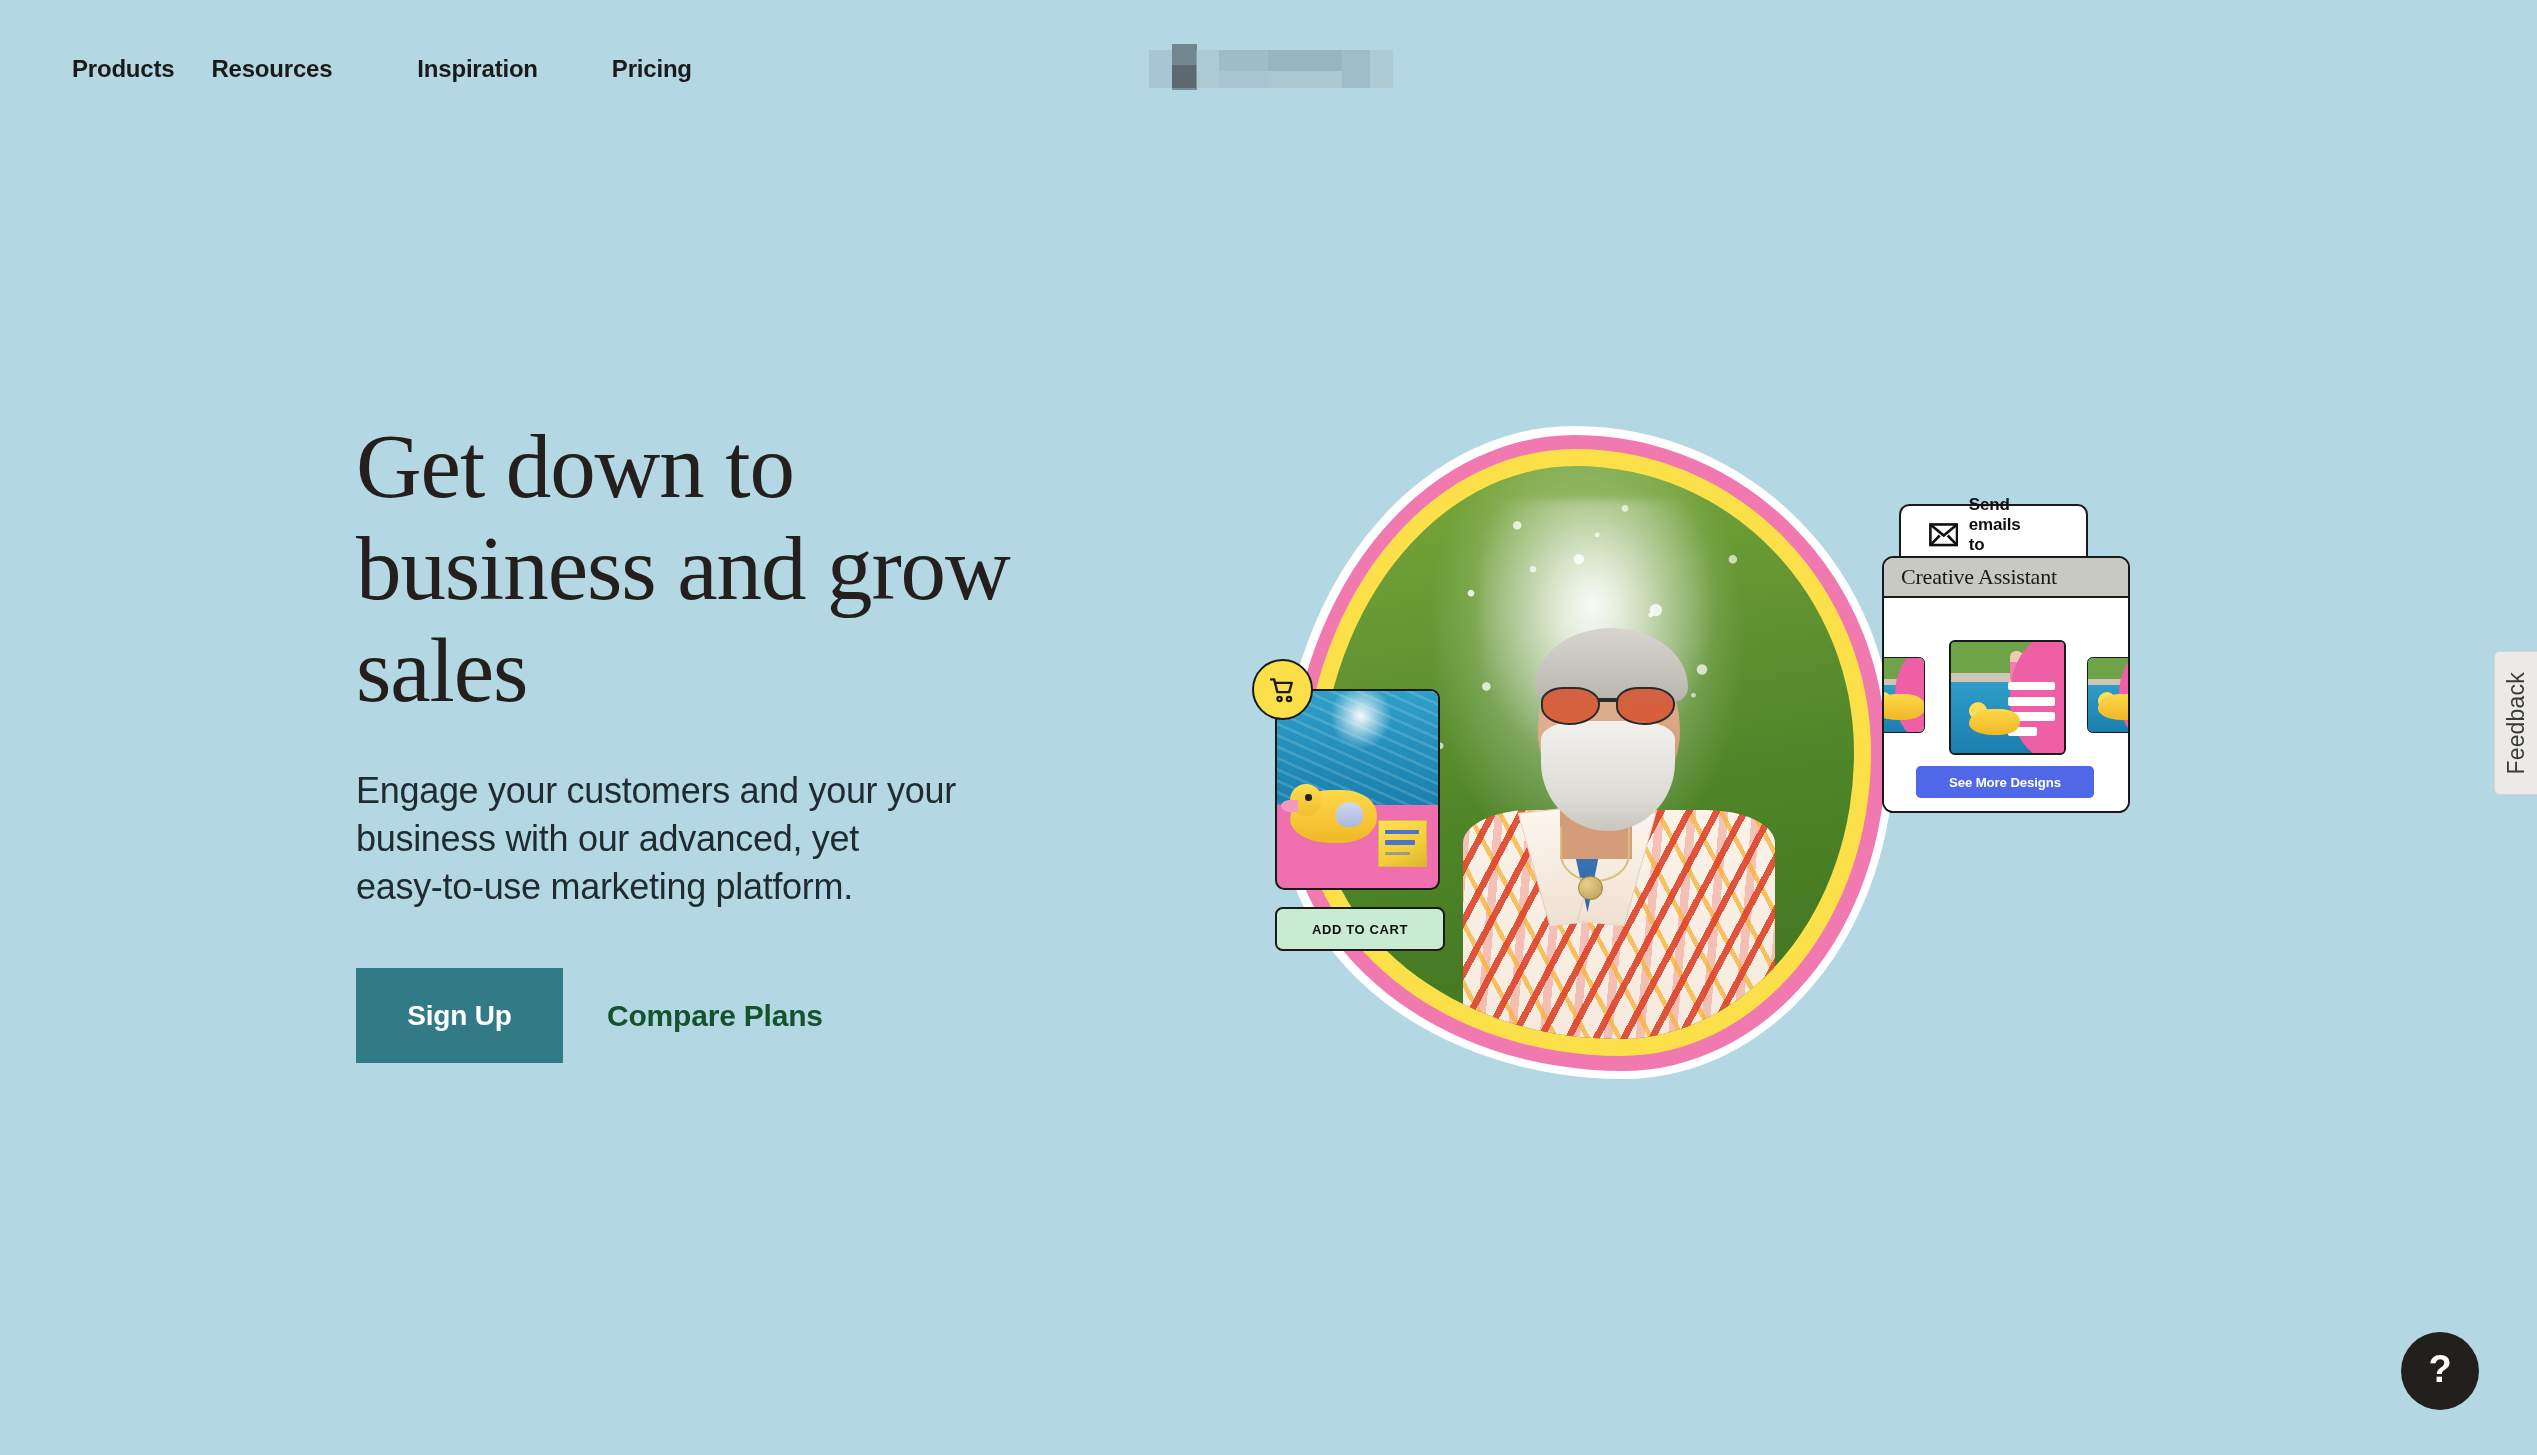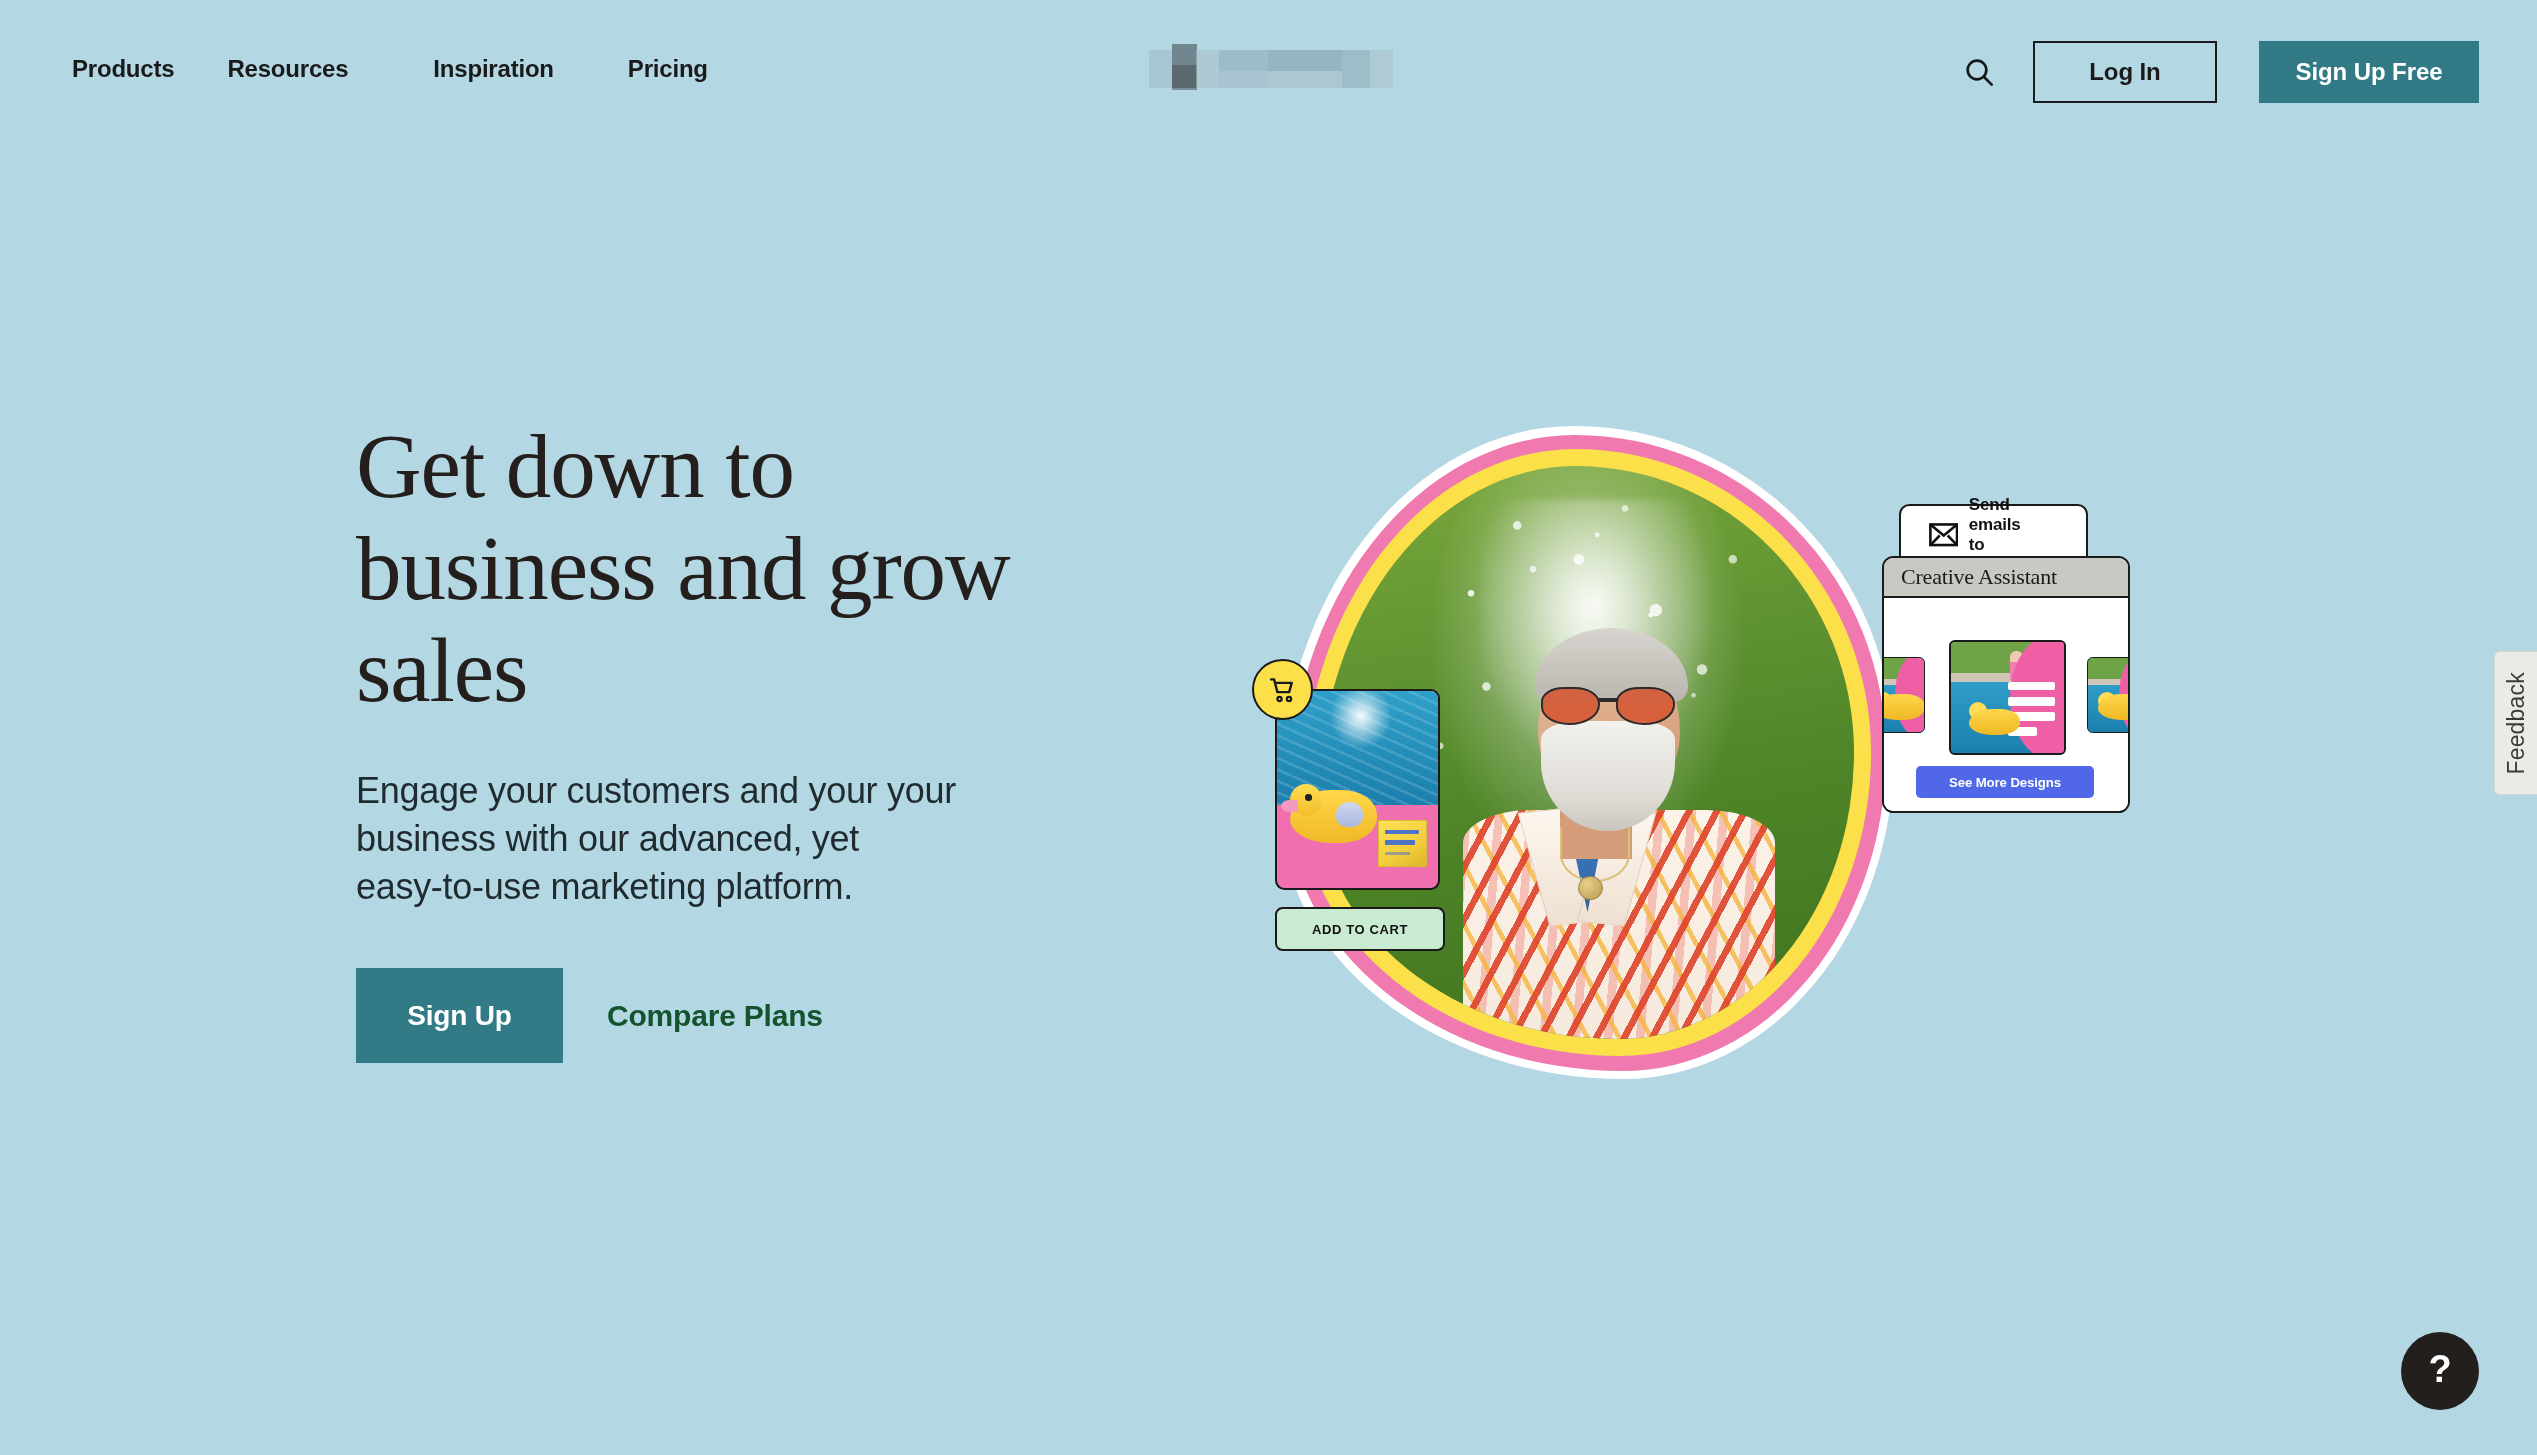--- a/index.html
+++ b/index.html
@@ -32,21 +32,21 @@
     gap: 0;
   }
   .nav-item {
     font-size: 24px;
     font-weight: bold;
     color: #1a1a1a;
     letter-spacing: -0.2px;
     cursor: pointer;
     white-space: nowrap;
   }
-  .nav-item.n0 { margin-right: 53px; }
+  .nav-item.n0 { margin-right: 37px; }
   .nav-item.n1 { margin-right: 85px; }
   .nav-item.n2 { margin-right: 74px; }
 
   .logo {
     position: absolute;
     left: 1149px;
     top: 44px;
     width: 254px;
     height: 49px;
     overflow: hidden;
@@ -627,30 +627,20 @@
     <div class="logo-px" style="left:23px; top:21px; width:24.6px; height:24.6px; background:#4a5458;"></div>
     <div class="logo-px" style="left:47px; top:5.7px;  width:23px; height:38px; background:#a6bdc6;"></div>
     <div class="logo-px" style="left:70px; top:5.7px;  width:49px; height:21px; background:#8aa6b1;"></div>
     <div class="logo-px" style="left:70px; top:26.5px; width:49px; height:17px; background:#9db5bf;"></div>
     <div class="logo-px" style="left:119px;top:5.7px;  width:74px; height:21px; background:#7f99a3;"></div>
     <div class="logo-px" style="left:119px;top:26.5px; width:74px; height:17px; background:#a2b9c2;"></div>
     <div class="logo-px" style="left:193px;top:5.7px;  width:28px; height:38px; background:#8ca7b2;"></div>
     <div class="logo-px" style="left:221px;top:5.7px;  width:23px; height:38px; background:#a8c0c9;"></div>
   </div>
 
-  <div class="header-right">
-    <button class="search-btn">
-      <svg width="32" height="32" viewBox="0 0 24 24" fill="none">
-        <circle cx="10.5" cy="10.5" r="7" stroke="#15181a" stroke-width="2"></circle>
-        <line x1="15.6" y1="15.6" x2="21.5" y2="21.5" stroke="#15181a" stroke-width="2" stroke-linecap="round"></line>
-      </svg>
-    </button>
-    <button class="btn-login">Log In</button>
-    <button class="btn-signup">Sign Up Free</button>
-  </div>
 </header>
 
 <section class="hero-text">
   <h1 class="hero-title">
     <span>Get down to</span><br>
     <span>business and grow</span><br>
     <span>sales</span>
   </h1>
   <p class="hero-sub">
     <span>Engage your customers and your your</span><br>

